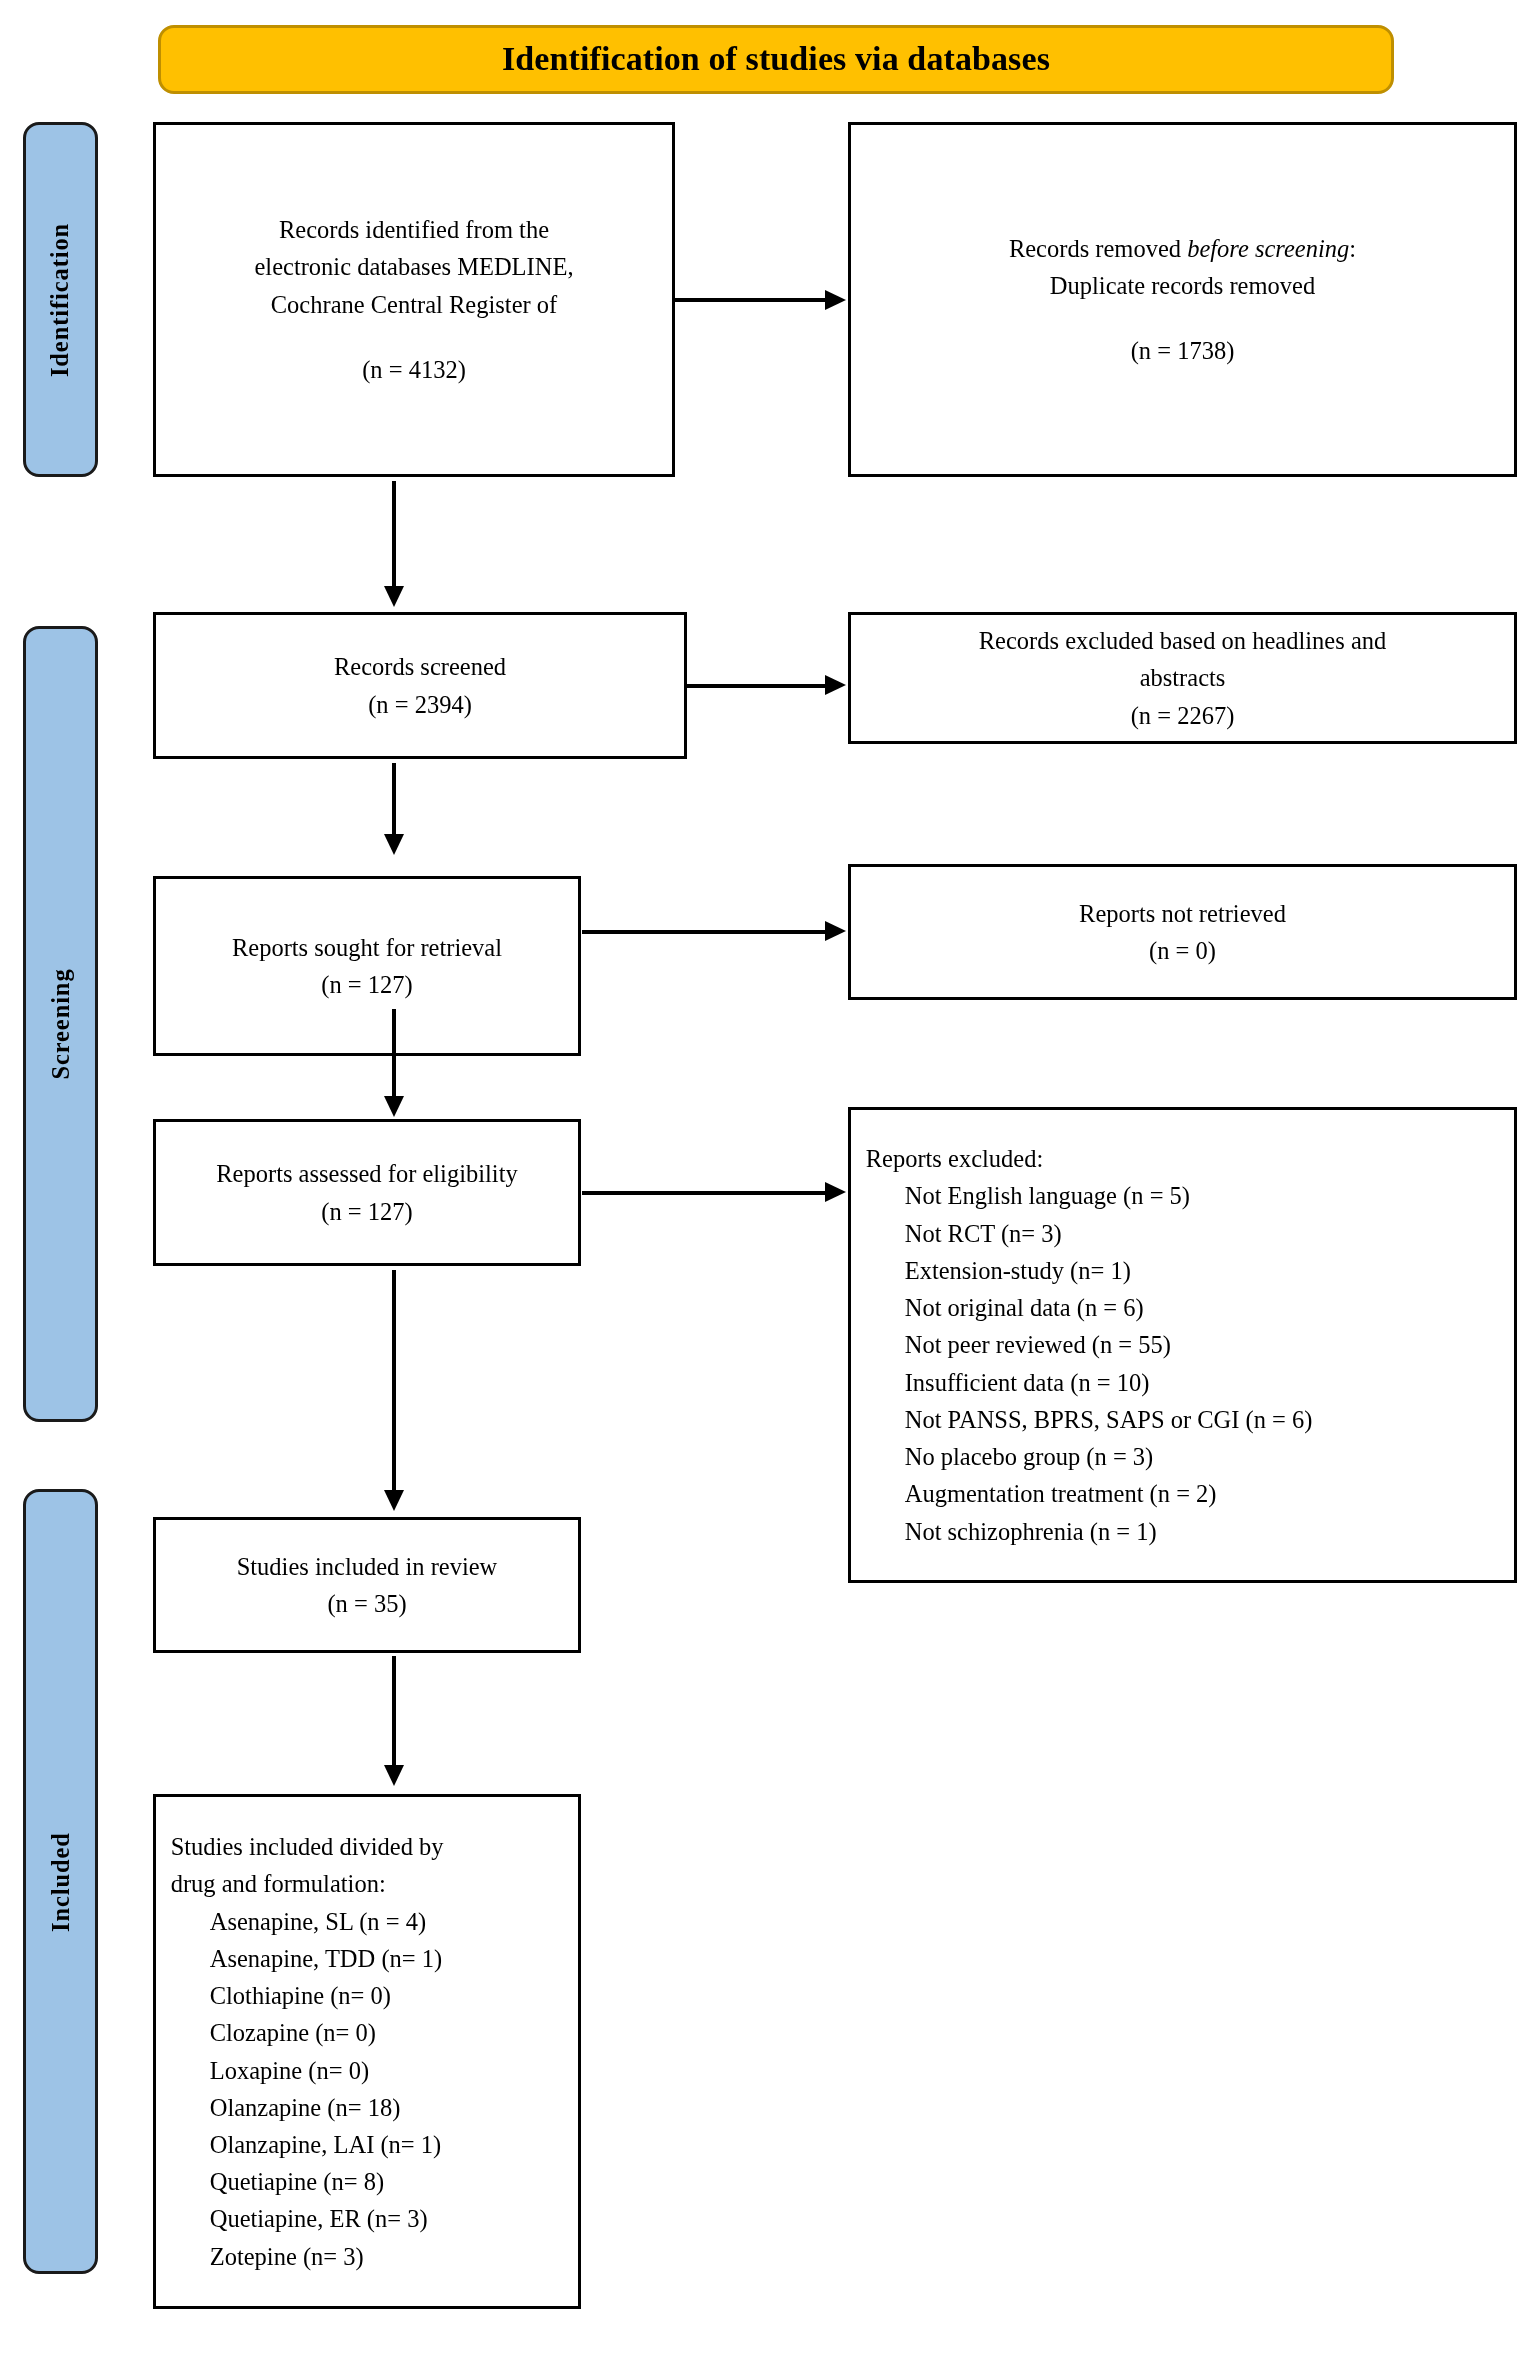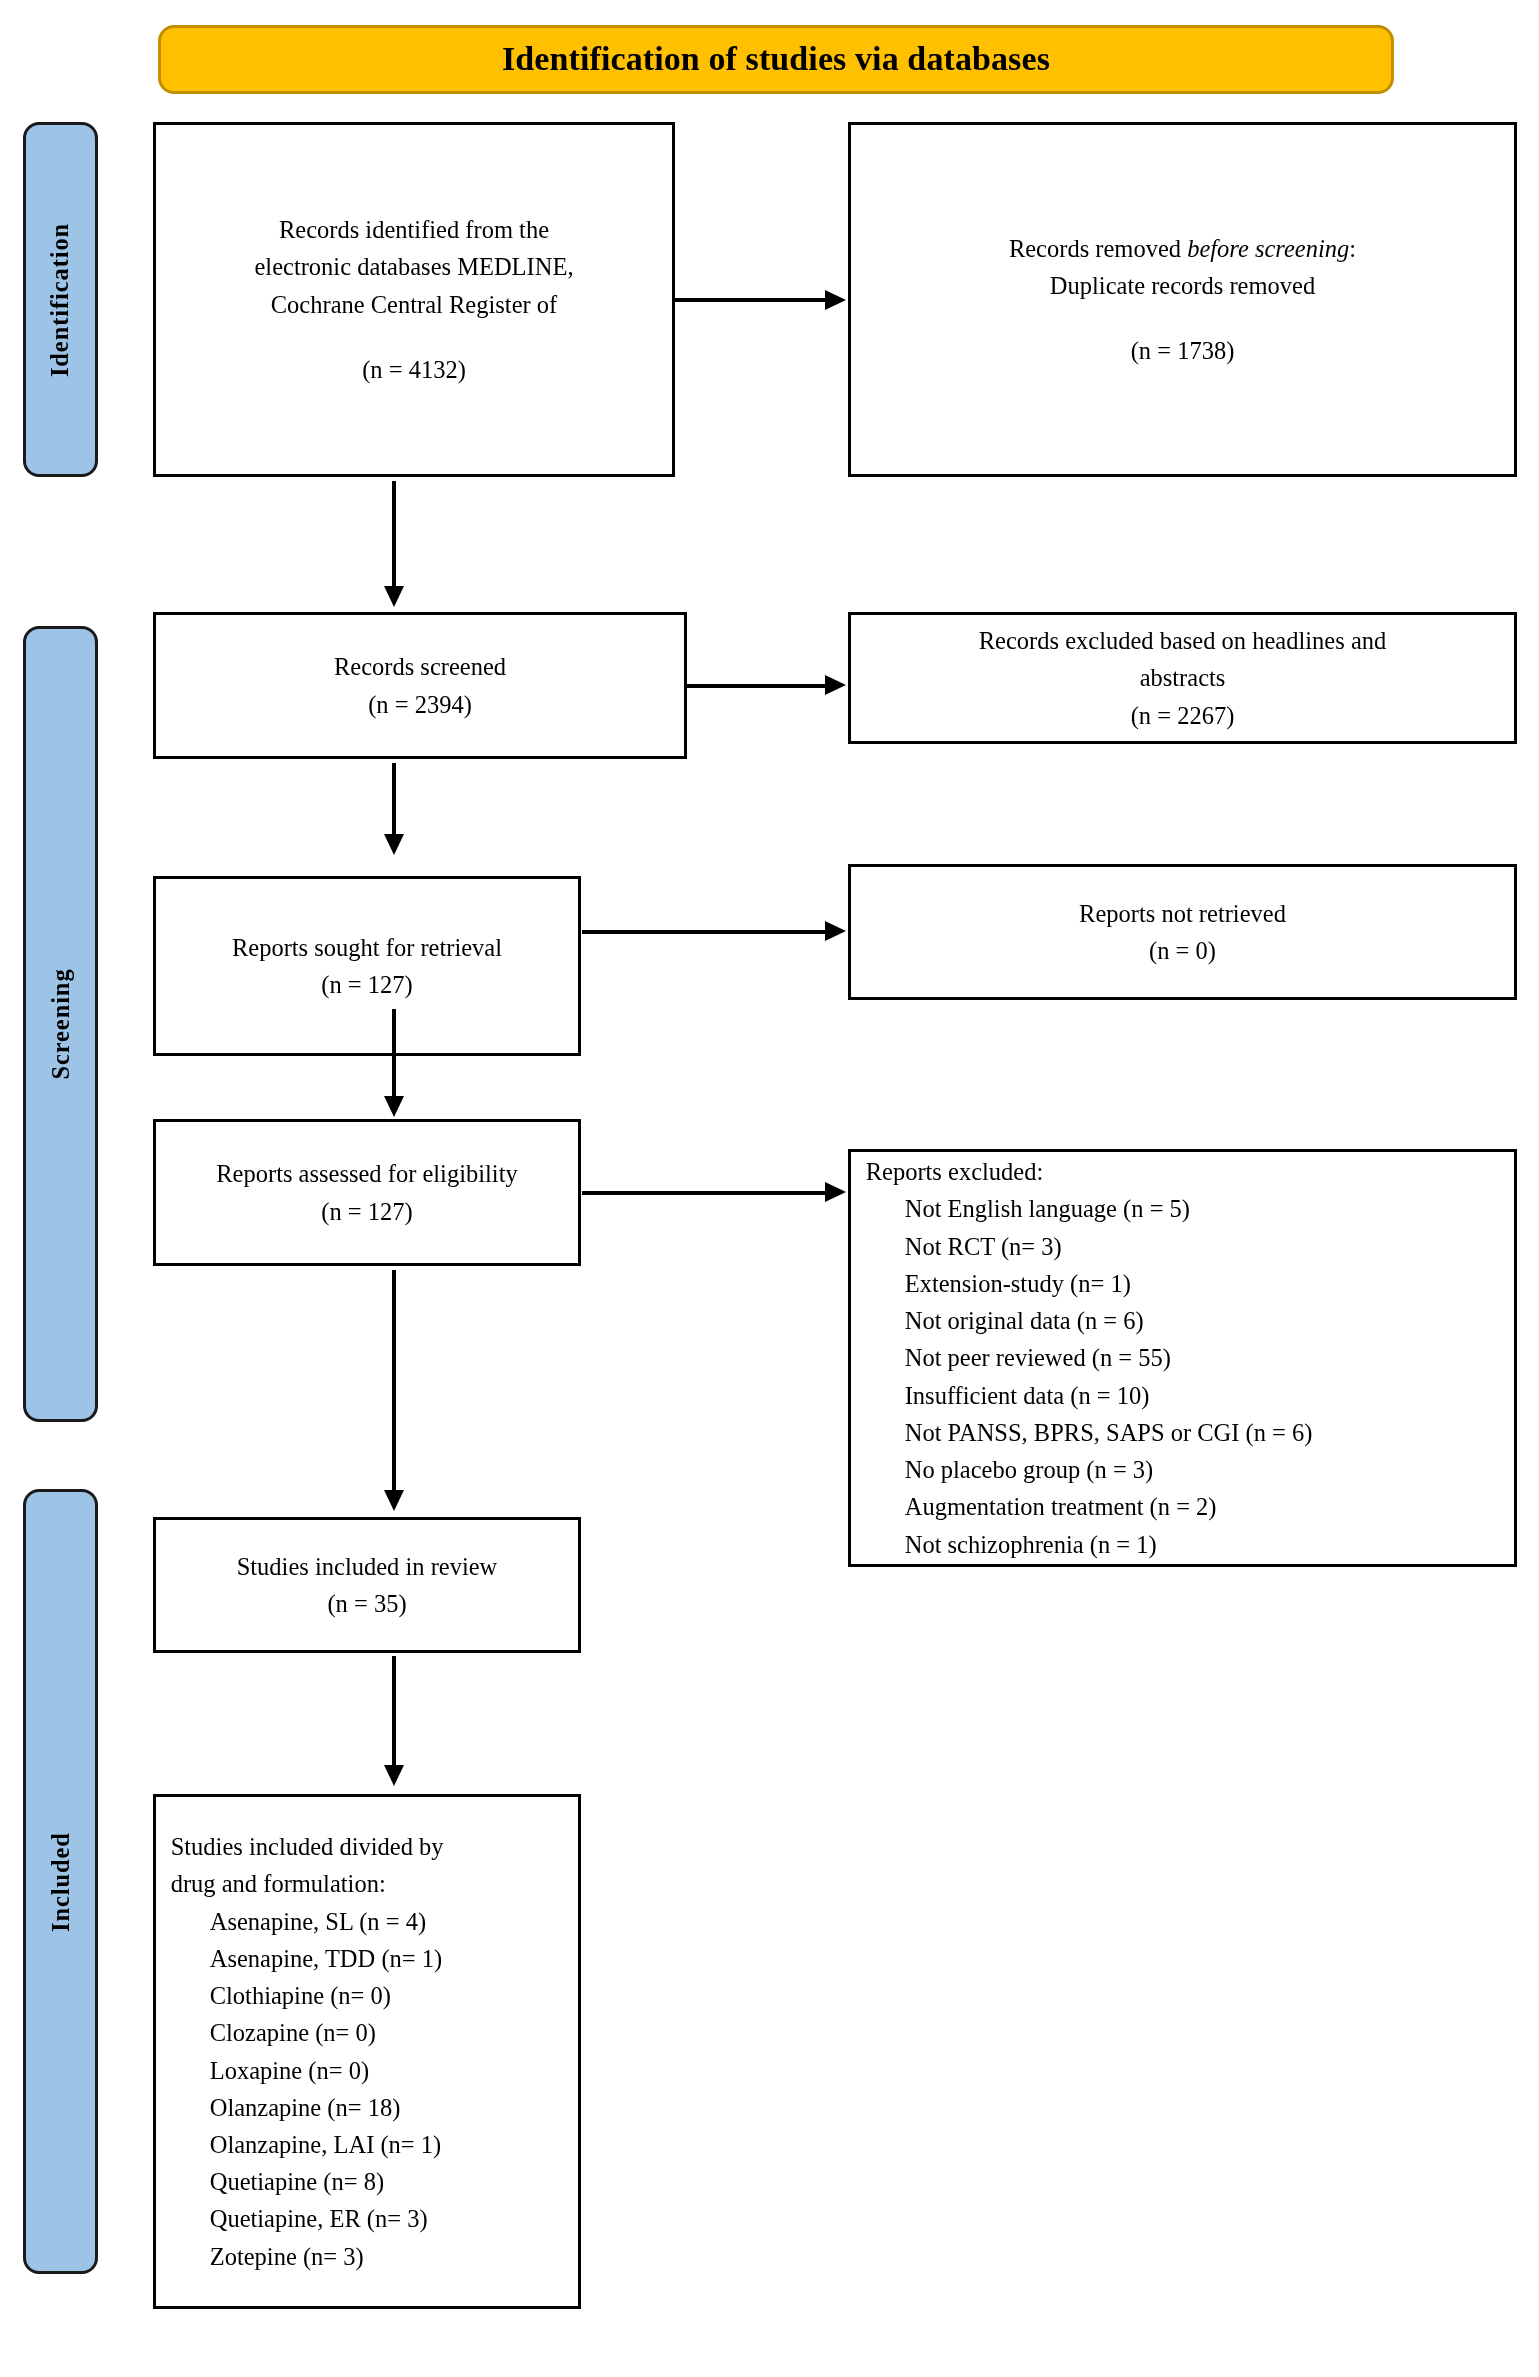--- a/index.html
+++ b/index.html
@@ -101,21 +101,21 @@
   }
 
   
   #box-identified     { left: 153px;  top: 122px;  width: 522px;  height: 355px; }
   #box-removed        { left: 848px; top: 122px;  width: 669px; height: 355px; }
   #box-screened       { left: 153px;  top: 612px; width: 534px;  height: 147px; }
   #box-excluded-abs   { left: 848px; top: 612px; width: 669px; height: 132px; }
   #box-sought         { left: 153px;  top: 876px; width: 428px;  height: 180px; }
   #box-not-retrieved  { left: 848px; top: 864px; width: 669px; height: 136px; }
   #box-assessed       { left: 153px;  top: 1119px; width: 428px;  height: 147px; }
-  #box-rep-excluded   { left: 848px; top: 1149px; width: 669px; height: 418px; }
+  #box-rep-excluded   { left: 848px; top: 1107px; width: 669px; height: 476px; }
   #box-included-rev   { left: 153px;  top: 1517px; width: 428px;  height: 136px; }
   #box-divided        { left: 153px;  top: 1794px; width: 428px;  height: 515px; }
 
   
   .conn {
     position: absolute;
     background: #000000;
   }
   .conn.v { width: 3.7px; }
   .conn.h { height: 3.7px; }

